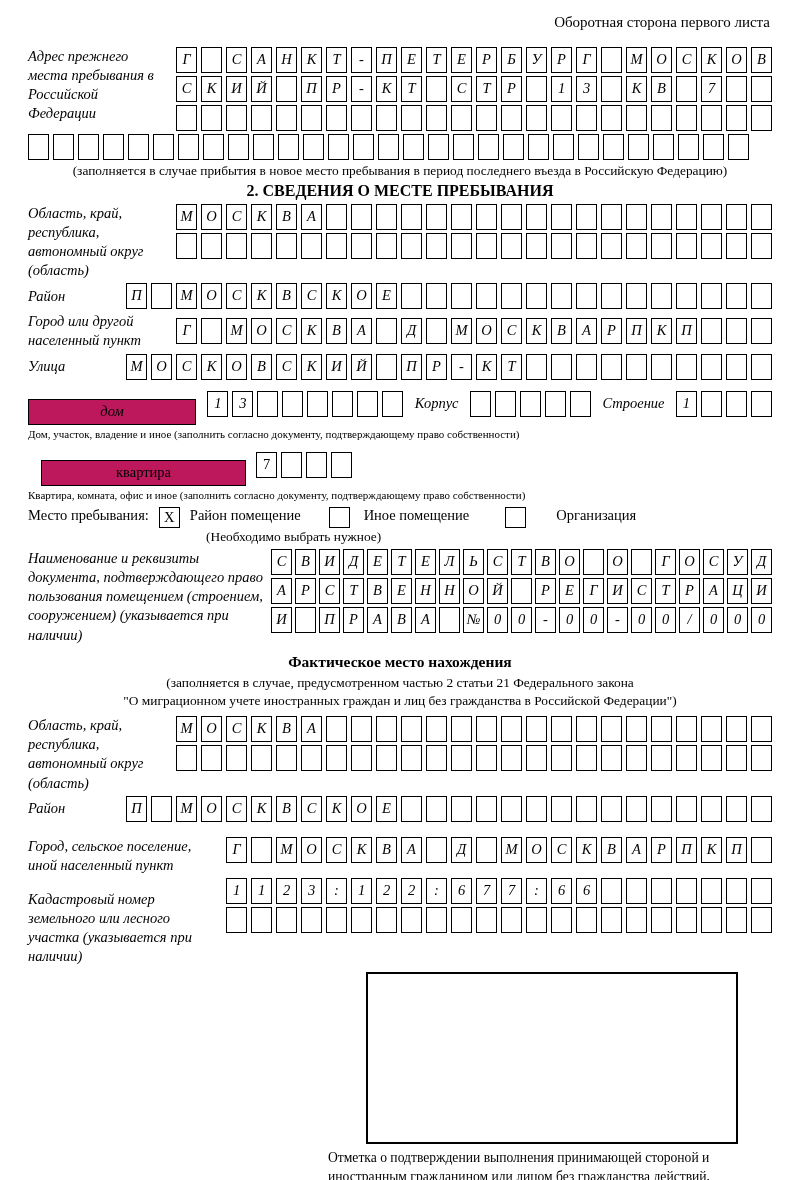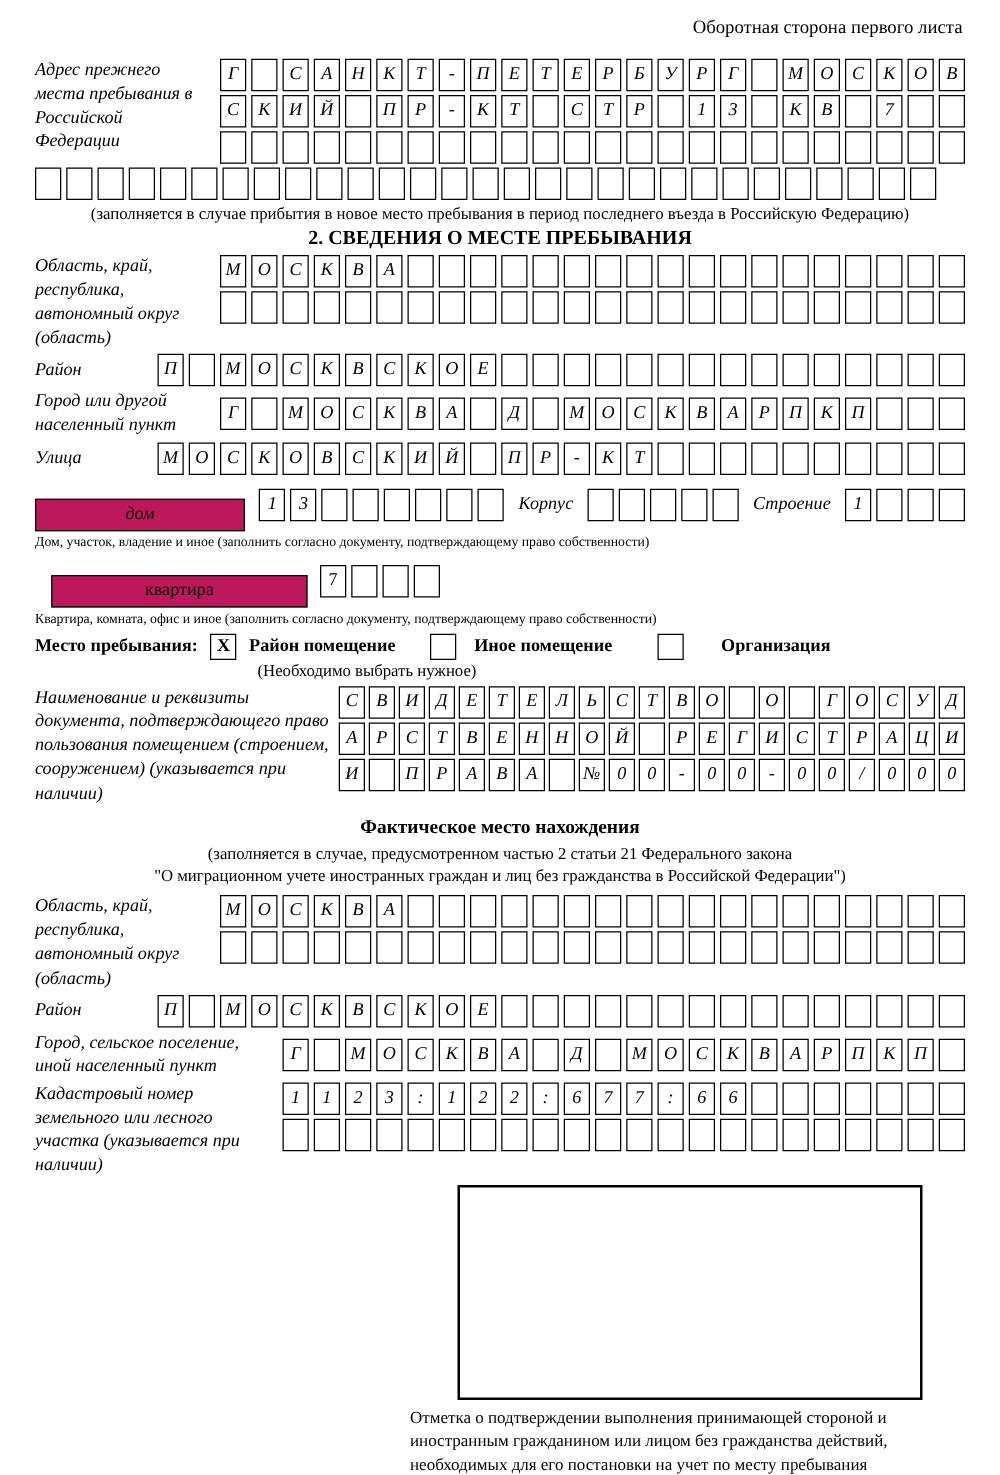--- a/index.html
+++ b/index.html
@@ -51,38 +51,38 @@
   .inline-row{ display:flex; align-items:center; margin-bottom:3px;padding-left:13px; }
   .mini-lbl{ font-size:14.5px; white-space:nowrap; }
 
   .checkbox{
     box-sizing:border-box;
     width:21px;height:21px;
     border:1.5px solid #000;
     font-size:14.5px; line-height:18px; text-align:center;
     display:inline-block; background:#fff;
   }
-  .pt-row{ display:flex; align-items:center; font-size:14.5px; margin-top:4px;font-weight:bold; }
+  .pt-row{ display:flex; align-items:flex-start; font-size:14.5px; margin-top:4px; }
   .pt-note{ font-size:13.4px; margin:1px 0 4px 178px; }
 
   .stamp-box{
     box-sizing:border-box;
     width:372px; height:172px;
     border:2px solid #000;
     margin-left:338px; margin-top:6px;
     background:#fff;
   }
   .stamp-note{
     width:450px; margin-left:300px; margin-top:4px;
     text-align:left; font-size:13.6px; line-height:1.4;
   }
   .lbl-w140{ flex:0 0 138px; }
   .lbl-w148{ flex:0 0 146px; }
   .lbl-w98{ flex:0 0 96px; }
-  .lbl-w190{ flex:0 0 192px; }
+  .lbl-w190{ flex:0 0 192px;margin-top:12px; }
   .lbl-w235{ flex:0 0 237px; }
 </style>
 </head>
 <body>
 
 <div class="page">
 
   <div class="header">Оборотная сторона первого листа</div>
 
   <div class="field-row top">

